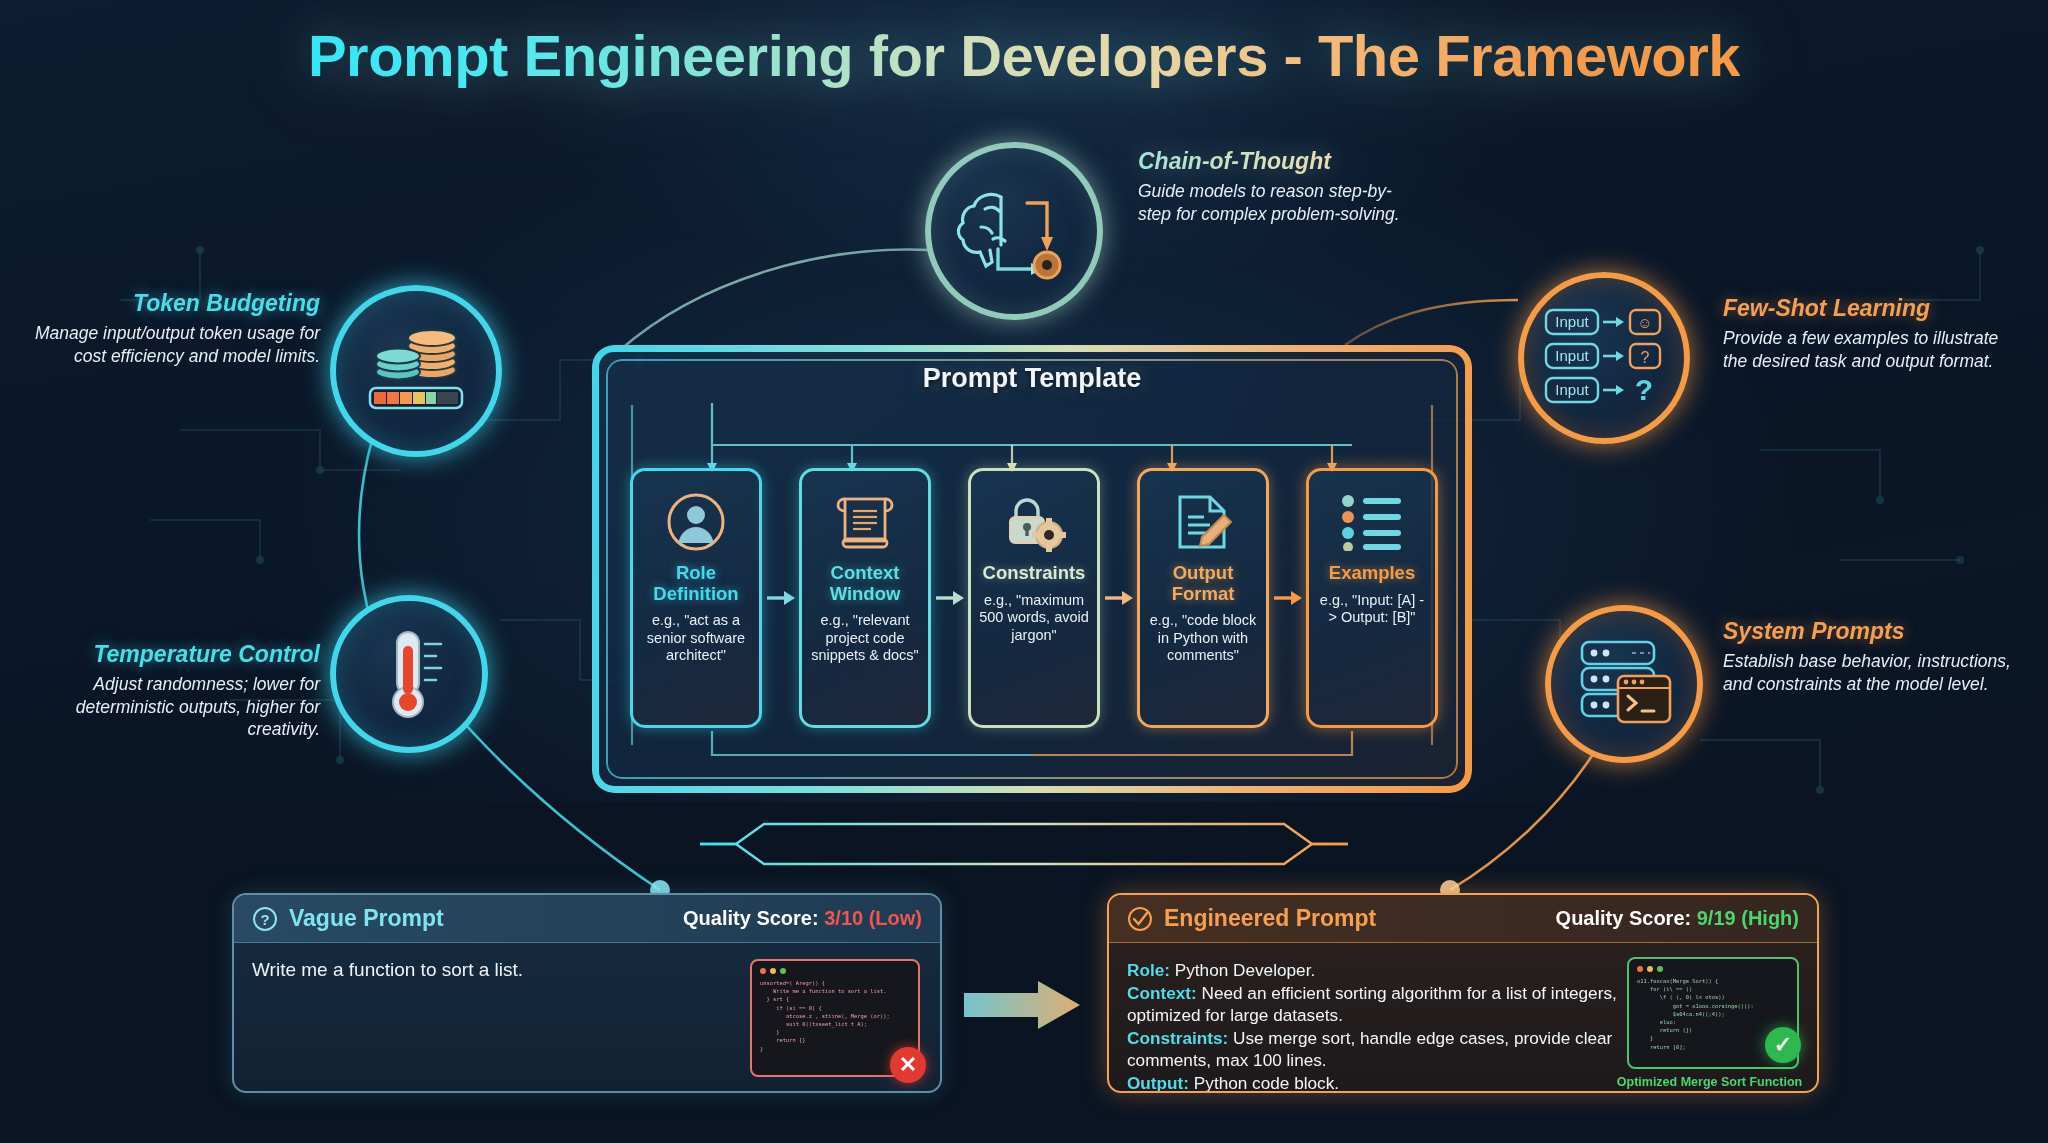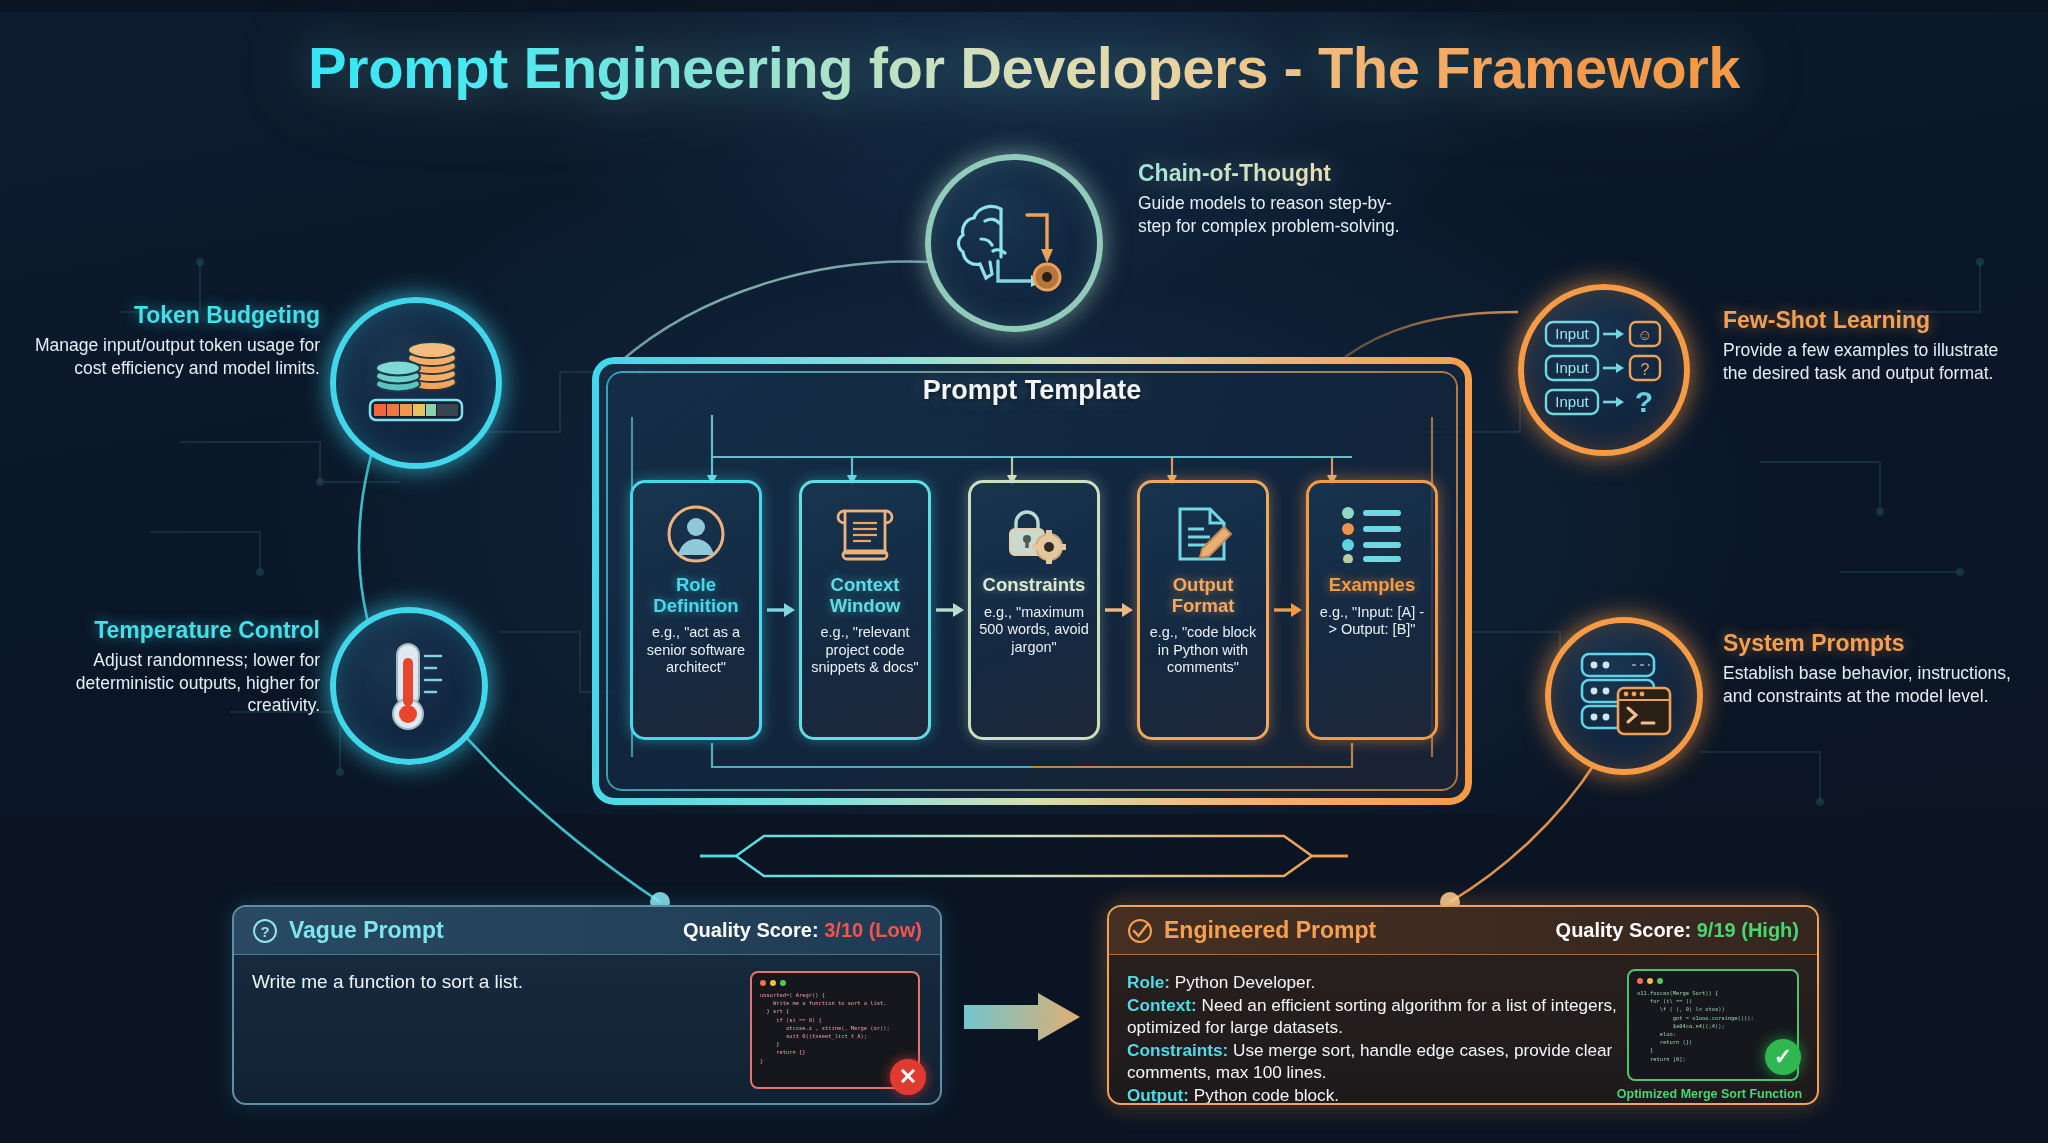--- a/index.html
+++ b/index.html
@@ -8,21 +8,20 @@
     background: #0a1422;
     font-family: "Liberation Sans", sans-serif;
     overflow: hidden;
   }
   #stage {
     position: relative; width: 2048px; height: 802px;
     background:
       radial-gradient(ellipse 1100px 600px at 1024px 520px, rgba(30,70,110,0.45) 0%, rgba(12,28,48,0.0) 70%),
       radial-gradient(ellipse 700px 300px at 1024px 60px, rgba(25,60,95,0.5) 0%, rgba(10,22,40,0) 75%),
       linear-gradient(170deg, #0d1c30 0%, #0a1728 45%, #0b1524 100%);
-    margin-top: 12px;
   }
   
   .circuit { position: absolute; inset: 0; opacity: 0.5; pointer-events: none; }
 
   
   #title-wrap {
     position: absolute; left: 0; top: 22px; width: 2048px; text-align: center;
   }
   #title {
     display: inline-block;
@@ -30,21 +29,21 @@
     background: linear-gradient(90deg,
         #36e6f5 0%, #4fe9ef 14%, #8fe3d2 30%,
         #cfe0bd 45%, #e6d8a8 58%, #f3b978 72%, #f59a4d 88%, #f79a46 100%);
     -webkit-background-clip: text; background-clip: text;
     -webkit-text-fill-color: transparent; color: transparent;
     filter: drop-shadow(0 0 22px rgba(70,210,225,0.35)) drop-shadow(0 0 40px rgba(245,150,70,0.18));
     white-space: nowrap;
   }
 
   
-  .callout { position: absolute; width: 300px; }
+  .callout { position: absolute; width: 300px; font-style: italic; }
   .callout .c-title { font-size: 23px; font-weight: bold; line-height: 1.15; margin-bottom: 6px; }
   .callout .c-body  { font-size: 17.5px; line-height: 1.28; color: #e8eef5; }
   .callout.left  { text-align: right; }
   .callout.right { text-align: left; }
   .cy { color: #45dfe8; text-shadow: 0 0 14px rgba(60,220,235,0.55); }
   .or { color: #f5a051; text-shadow: 0 0 14px rgba(245,150,70,0.5); }
   .grad-title {
     background: linear-gradient(100deg,#9fe6d9 0%, #cfe2c0 40%, #efdcb0 75%, #f6dfb8 100%);
     -webkit-background-clip:text; background-clip:text;
     -webkit-text-fill-color: transparent; color: transparent;
@@ -308,21 +307,21 @@
       <rect x="40" y="24" width="10" height="48" rx="5" fill="#e8452f"></rect>
       <circle cx="45" cy="80" r="9" fill="#e8452f"></circle>
       <g stroke="#7fd0e0" stroke-width="2.6" stroke-linecap="round">
         <path d="M62 22h16"></path>
           <path d="M62 34h11"></path>
           <path d="M62 46h16"></path>
           <path d="M62 58h11"></path>
       </g>
     </svg>
   </div>
-  <div class="callout left" style="left:20px; top:605px;">
+  <div class="callout left" style="left:20px; top:641px;">
     <div class="c-title cy">Temperature Control</div>
     <div class="c-body">Adjust randomness; lower for deterministic outputs, higher for creativity.</div>
   </div>
 
   <div class="bubble orange" style="left:1518px; top:272px; width:172px; height:172px;">
     <svg width="128" height="112" viewBox="0 0 128 112">
       <g>
         <rect x="6" y="8" width="52" height="24" rx="7" fill="none" stroke="#6fd8e2" stroke-width="2.4"></rect>
         <text x="32" y="25" font-family="Liberation Sans, sans-serif" font-size="15" fill="#9fe6ee" text-anchor="middle">Input</text>
         <path d="M63 20h14" stroke="#6fd8e2" stroke-width="2.6"></path>

